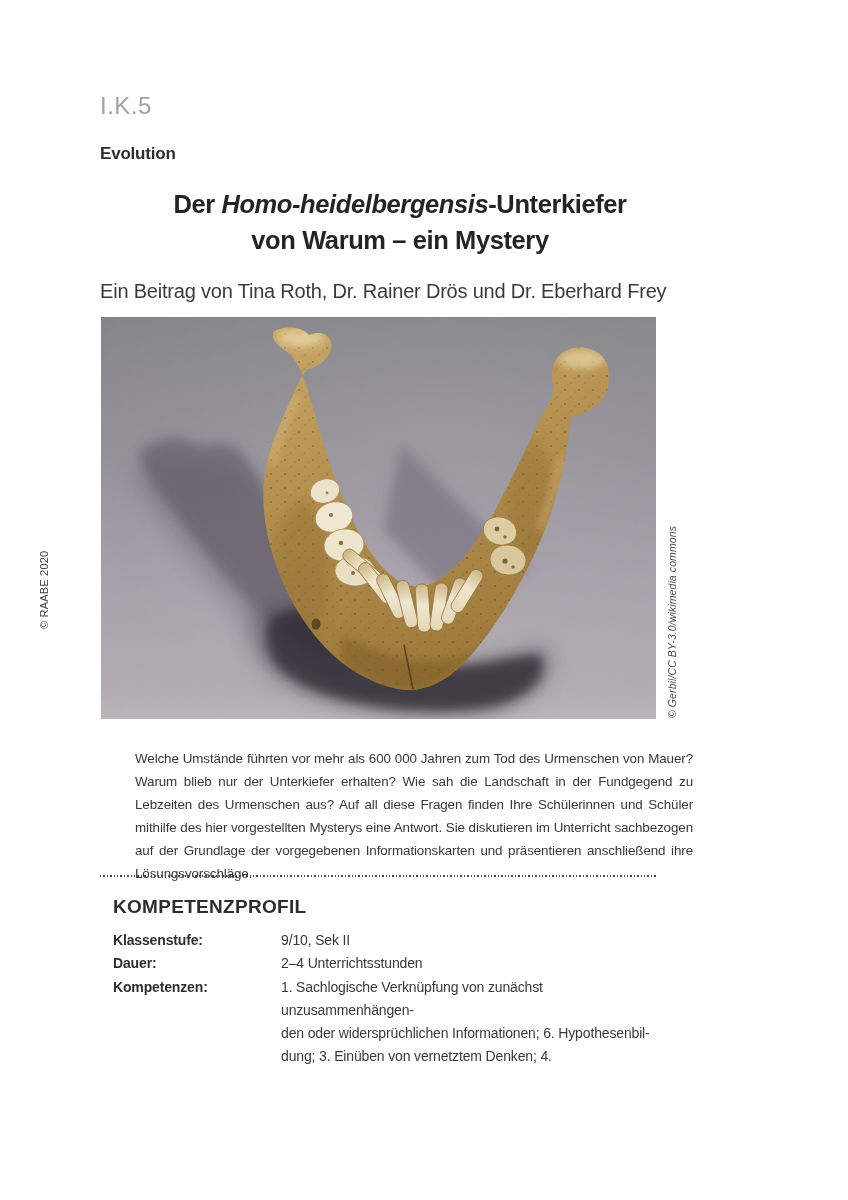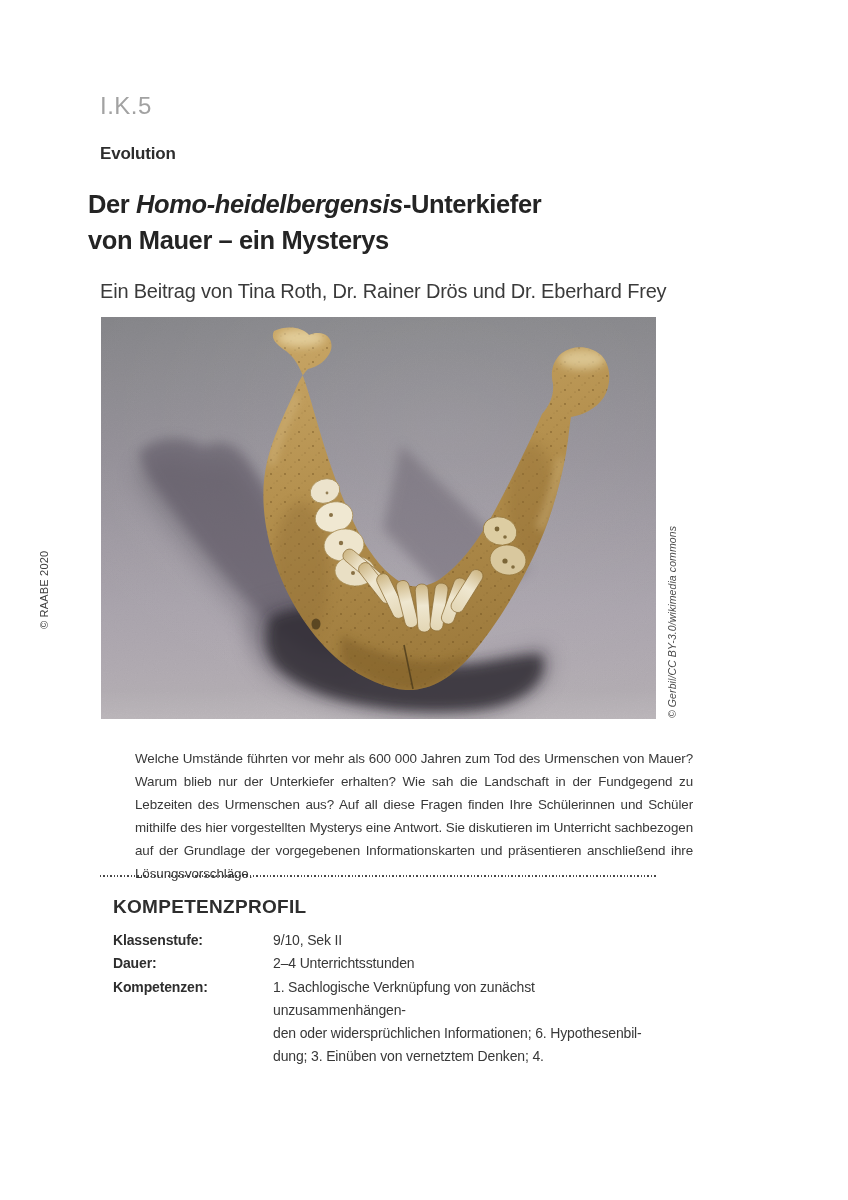--- a/index.html
+++ b/index.html
@@ -12,23 +12,23 @@
   }
   .page-code{
     position:absolute;left:100px;top:92px;
     font-size:24px;font-weight:500;color:#a2a2a2;letter-spacing:.5px;
   }
   .category{
     position:absolute;left:100px;top:144px;
     font-size:17px;font-weight:700;color:#2d2d2d;letter-spacing:-.2px;
   }
   .title{
-    position:absolute;left:88px;top:186px;width:600px;
+    position:absolute;left:100px;top:186px;width:600px;
     font-size:25.5px;font-weight:700;color:#242424;
-    line-height:36px;letter-spacing:-.4px;
+    line-height:36px;letter-spacing:-.4px;text-align:center;
   }
   .title em{font-style:italic;}
   .byline{
     position:absolute;left:100px;top:280px;
     font-size:20px;color:#3a3a3a;letter-spacing:-.2px;
   }
   .figure{
     position:absolute;left:101px;top:317px;width:555px;height:402px;
   }
   .figure svg{display:block;width:555px;height:402px;}
@@ -56,39 +56,39 @@
   .rule-top{top:875px;}
   .rule-bottom{top:1089px;}
   .profile-heading{
     position:absolute;left:113px;top:896px;
     font-size:19px;font-weight:700;color:#2e2e2e;letter-spacing:.3px;
   }
   .profile-table{
     position:absolute;left:113px;top:929px;width:545px;
     font-size:14px;color:#383838;letter-spacing:-.15px;
   }
-  .profile-row{display:flex;align-items:flex-start;}
+  .profile-row{display:flex;align-items:flex-start;gap:8px;}
   .profile-label{
     width:160px;flex:0 0 160px;
     font-weight:700;color:#2e2e2e;line-height:23.3px;
   }
   .profile-value{flex:1;line-height:23.3px;}
 </style>
 </head>
 <body>
 
 <div class="page">
 
   <div class="page-code">I.K.5</div>
 
   <div class="category">Evolution</div>
 
   <div class="title">
     <div><span>Der </span><em>Homo-heidelbergensis</em><span>-Unterkiefer</span></div>
-    <div>von Mauer – ein Mysterys</div>
+    <div>von Warum – ein Mystery</div>
   </div>
 
   <div class="byline">Ein Beitrag von Tina Roth, Dr. Rainer Drös und Dr. Eberhard Frey</div>
 
   <div class="figure">
     <svg viewBox="0 0 555 402">
       <defs>
         <linearGradient id="bg" x1="0" y1="0" x2="0" y2="1">
           <stop offset="0" stop-color="#88888c"></stop>
           <stop offset="0.35" stop-color="#98949c"></stop>

